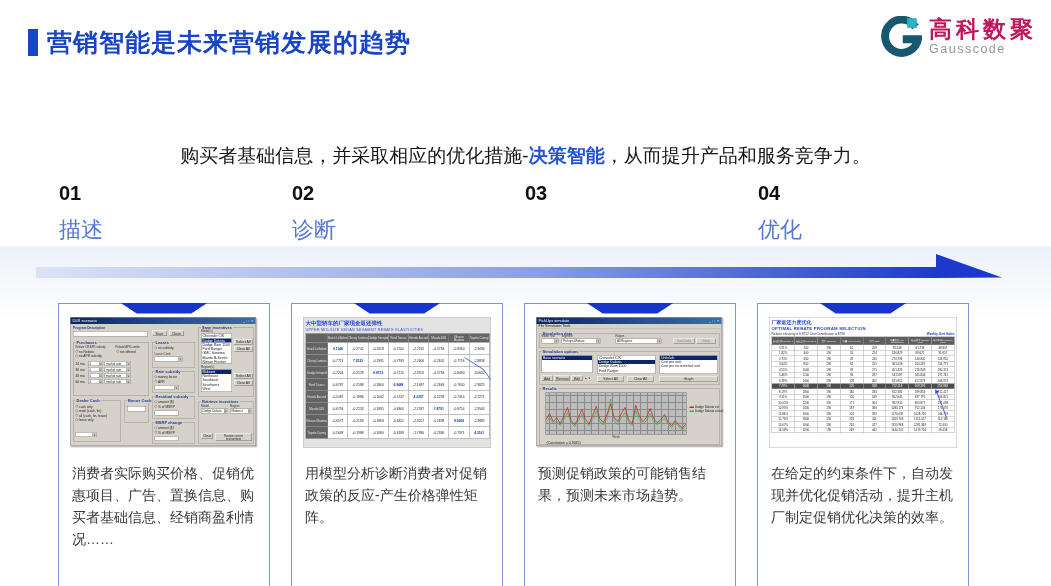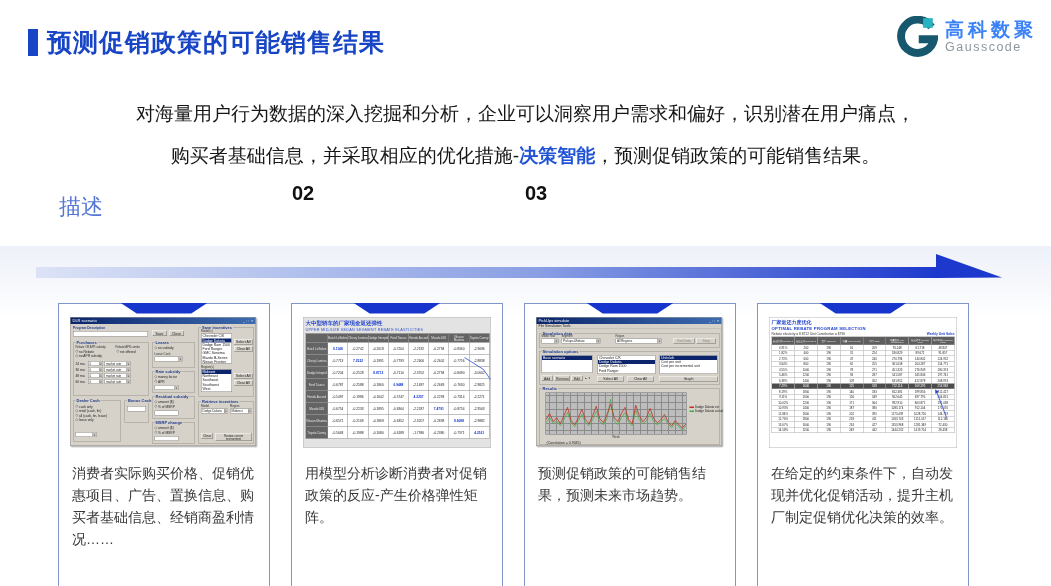--- a/index.html
+++ b/index.html
@@ -6,21 +6,21 @@
   html,body { background:#e8e8e8; }
   body { font-family:"Liberation Sans","DejaVu Sans",sans-serif; }
   .slide { position:relative; width:1051px; height:586px; background:#fff; overflow:hidden; margin:0 auto; }
   .band { position:absolute; left:0; top:246px; width:100%; height:72px;
           background:linear-gradient(#eef1f9 0%, #f6f8fc 55%, #ffffff 100%); }
   
   .accent-bar { position:absolute; left:28px; top:29px; width:10px; height:27px; background:#1845c6; }
   .page-title { position:absolute; left:47px; top:26px; font-size:25px; font-weight:bold; color:#1845c6; letter-spacing:1px; }
   .logo { position:absolute; right:14px; top:16px; display:flex; align-items:center; gap:7px; }
   .logo-text { display:flex; flex-direction:column; line-height:1.1; }
-  .logo-cn { font-size:19px; font-weight:bold; color:#3b82f6; letter-spacing:4px; }
+  .logo-cn { font-size:23px; font-weight:bold; color:#be185d; letter-spacing:4px; }
   .logo-en { font-size:12.5px; color:#8d969c; letter-spacing:1.5px; }
   
   .intro { position:absolute; left:40px; top:93px; width:971px; text-align:center;
            font-size:19px; color:#161616; font-weight:500; line-height:42px; }
   .intro .hl { color:#2053d6; font-weight:bold; }
   
   .step { position:absolute; top:182px; width:200px; }
   .step .num { font-size:20px; font-weight:bold; color:#101010; }
   .step .lbl { margin-top:10px; font-size:22px; color:#5477d5; }
   .s1c{left:59px}.s2c{left:292px}.s3c{left:525px}.s4c{left:758px}
@@ -94,47 +94,51 @@
   table.opt td { border:1px solid #aaa; font-size:5.8px; color:#222; text-align:center; height:11px; padding:0; }
   table.opt tr.hl td { background:#4c4c4c; color:#fff; }
 </style>
 </head>
 <body>
 
 <div class="slide">
   <div class="band"></div>
 
   <div class="accent-bar"></div>
-  <div class="page-title">预测促销政策的可能销售结果</div>
+  <div class="page-title">营销智能是未来营销发展的趋势</div>
   <div class="logo">
     <svg width="42" height="42" viewBox="0 0 48 48">
       <path d="M 40.5 12.5 A 19 19 0 1 0 43.5 26.5 L 26 26.5" fill="none" stroke="#17586e" stroke-width="9"></path>
       <rect x="31" y="2.5" width="11" height="11" fill="#29b2c2"></rect>
     </svg>
     <div class="logo-text">
       <span class="logo-cn">高科数聚</span>
       <span class="logo-en">Gausscode</span>
     </div>
   </div>
 
   <div class="intro">
-    <span>对海量用户行为数据的深入挖掘和分析，企业可以洞察用户需求和偏好，识别潜在用户痛点，</span><br>
-    <span>购买者基础信息，并采取相应的优化措施-</span><span class="hl">决策智能</span><span>，预测促销政策的可能销售结果。</span>
+    <br>
+    <span>购买者基础信息，并采取相应的优化措施-</span><span class="hl">决策智能</span><span>，从而提升产品和服务竞争力。</span>
   </div>
 
   <div class="step s1c">
+    <div class="num">01</div>
     <div class="lbl">描述</div>
   </div>
   <div class="step s2c">
     <div class="num">02</div>
+    <div class="lbl">诊断</div>
   </div>
   <div class="step s3c">
     <div class="num">03</div>
   </div>
   <div class="step s4c">
+    <div class="num">04</div>
+    <div class="lbl">优化</div>
   </div>
 
   <svg class="flow-arrow" width="1051" height="40">
     <defs>
       <linearGradient id="ag" x1="0" y1="0" x2="1" y2="0">
         <stop offset="0" stop-color="#dce3f6"></stop>
           <stop offset="0.55" stop-color="#8ba0e4"></stop>
           <stop offset="1" stop-color="#1d39cd"></stop>
       </linearGradient>
     </defs>

